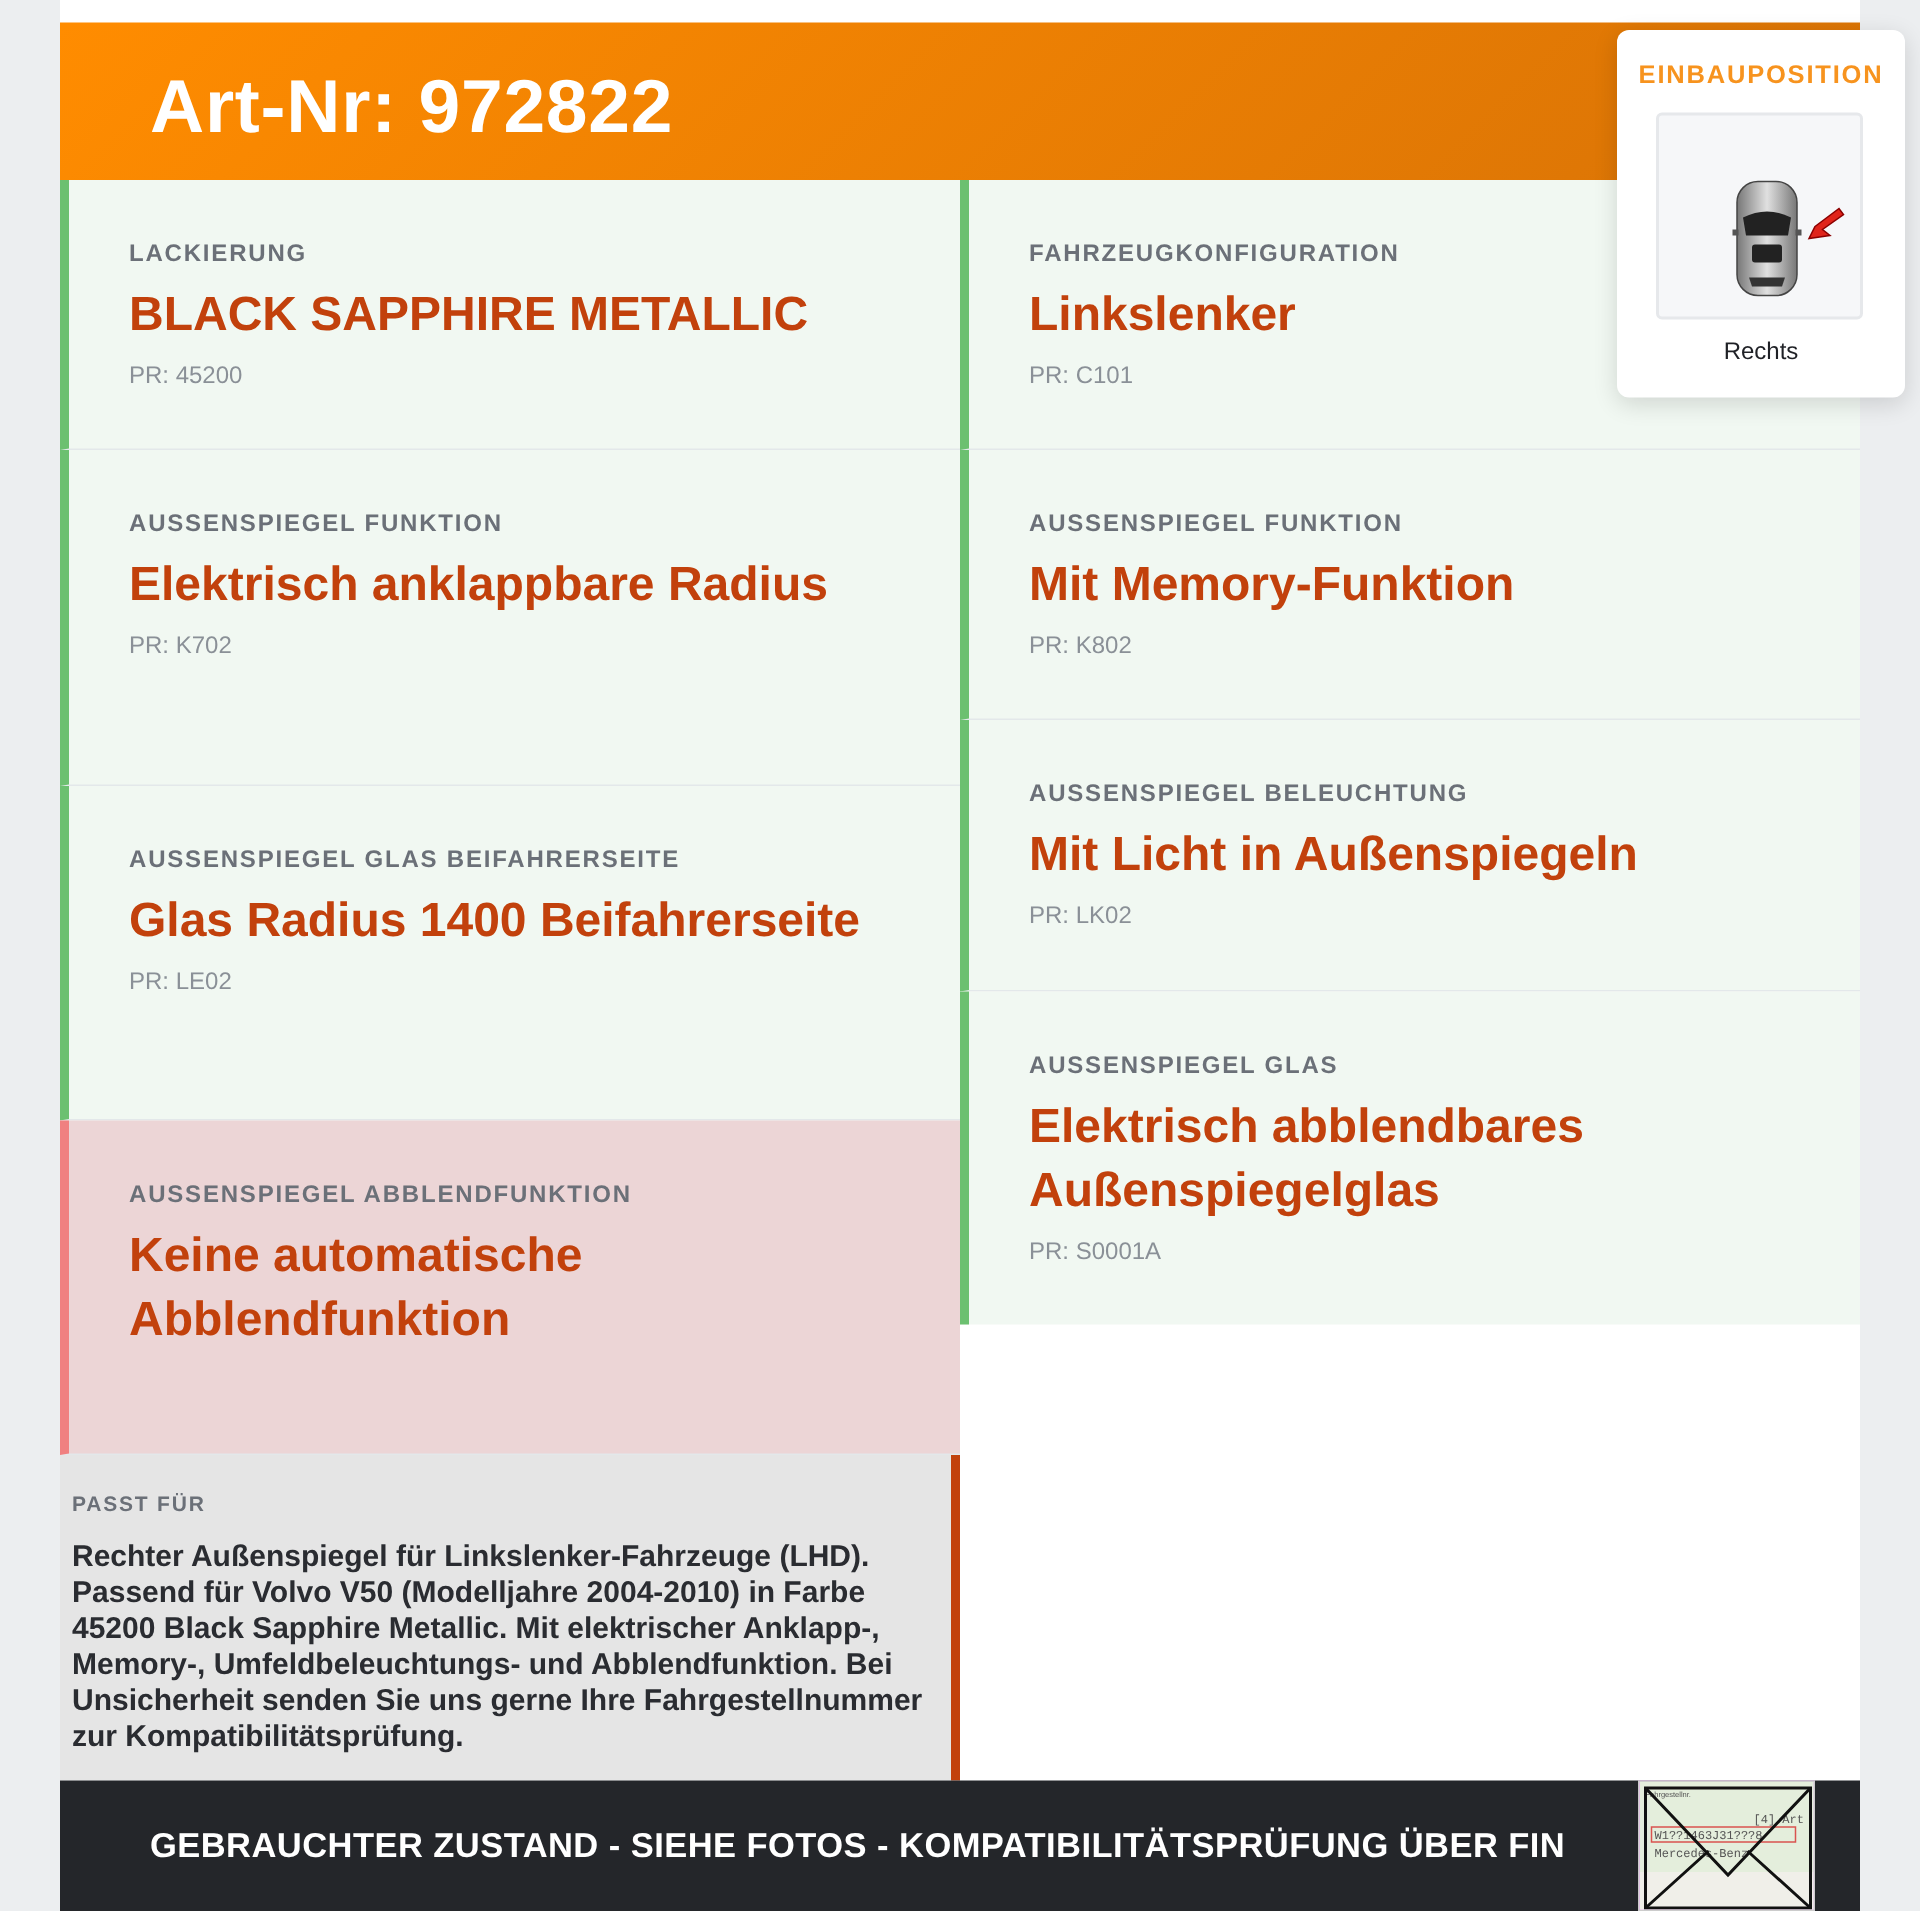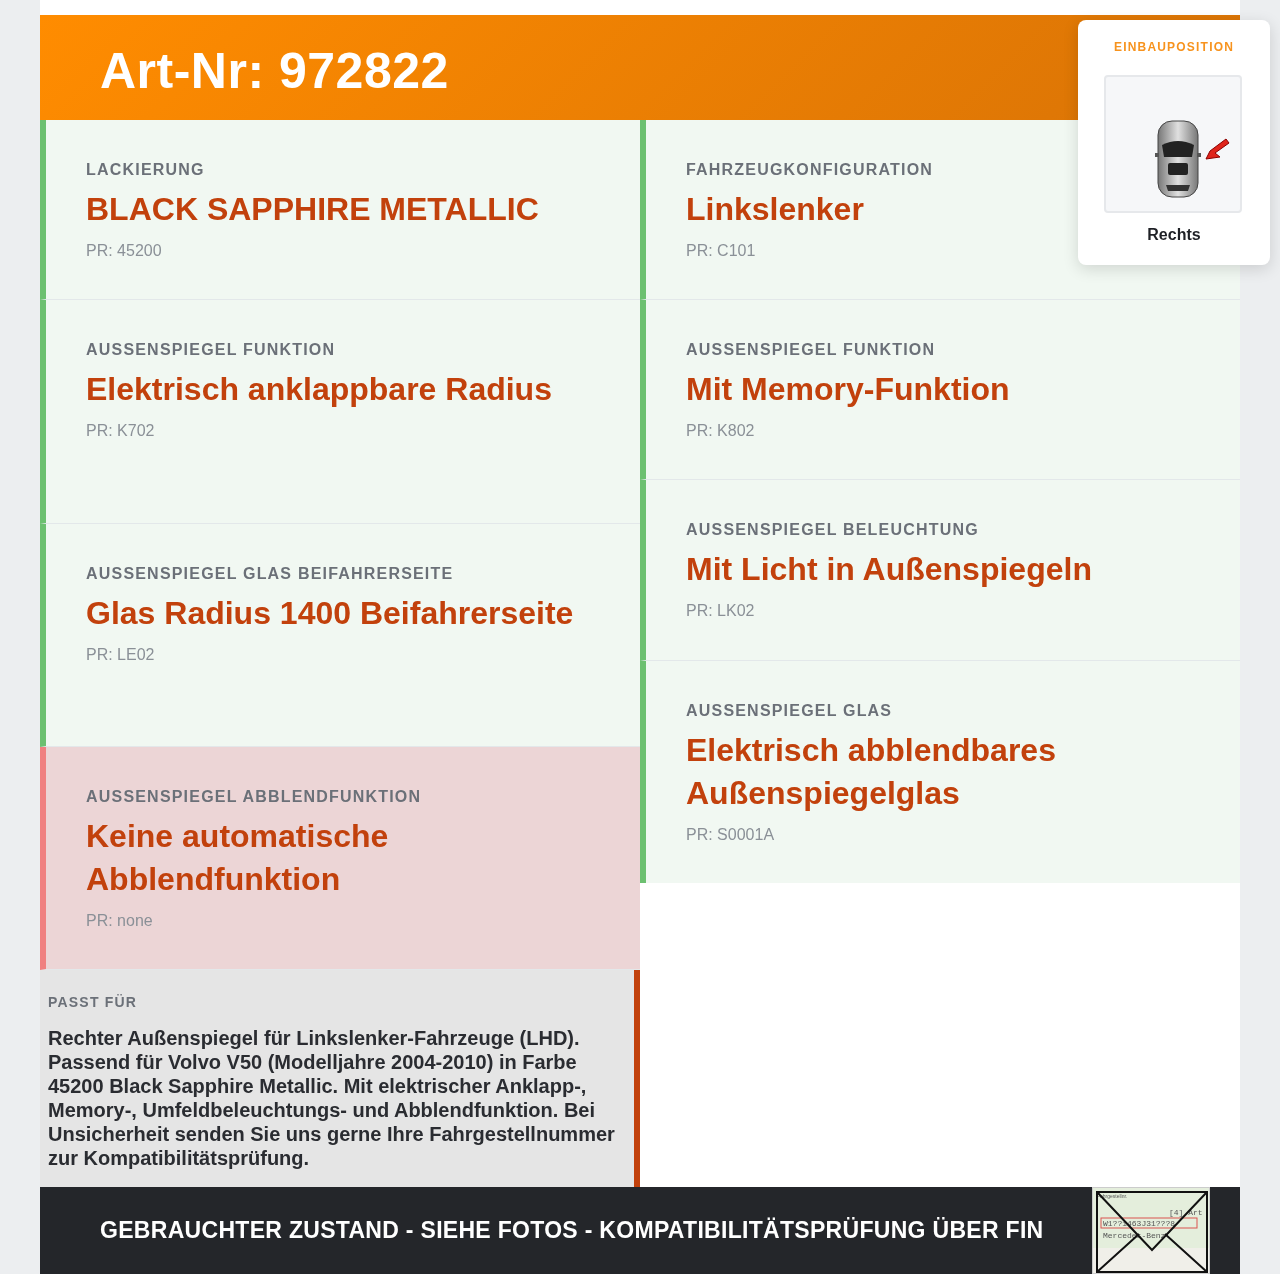--- a/index.html
+++ b/index.html
@@ -16,23 +16,23 @@
   .label { color:#6b7078; font-size:16px; font-weight:700; letter-spacing:1.2px; text-transform:uppercase; line-height:20px; }
   .value { color:#c2410c; font-size:32px; font-weight:700; line-height:43px; margin-top:8px; }
   .pr { color:#8a9097; font-size:16px; line-height:20px; margin-top:10px; }
   .fit { position:absolute; left:0; top:970px; width:600px; height:217px; box-sizing:border-box; padding:24px 8px; background:#e5e5e5; border-right:6px solid #c2410c; }
   .fit .lbl { color:#6b7078; font-size:14px; font-weight:700; letter-spacing:1.2px; }
   .fit .txt { color:#2a2c31; font-size:20px; font-weight:700; line-height:24px; margin-top:16px; }
   .footer { position:absolute; left:0; top:1187px; width:1200px; height:87px; background:#24262a; }
   .footer .msg { position:absolute; left:60px; top:30px; color:#fff; font-size:23px; font-weight:700; letter-spacing:0.3px; }
   .footer .vin { position:absolute; left:1052px; top:0; width:118px; height:87px; background:#f0abfc; border:1px solid #ccc; box-sizing:border-box; overflow:hidden; }
   .pos { position:absolute; left:1038px; top:20px; width:192px; height:245px; background:#fff; border-radius:8px; box-shadow:0 4px 16px rgba(0,0,0,0.14); text-align:center; }
-  .pos .t { color:#f7931e; font-size:12px; font-weight:700; letter-spacing:1.2px; margin-top:20px; }
+  .pos .t { color:#f7931e; font-size:17px; font-weight:700; letter-spacing:1.2px; margin-top:20px; }
   .pos .img { position:absolute; left:26px; top:55px; width:138px; height:138px; background:#f6f7f9; border:2px solid #e6e8eb; border-radius:4px; box-sizing:border-box; }
-  .pos .side { position:absolute; left:0; width:192px; top:206px; color:#1f2126; font-size:16px; font-weight:700; }
+  .pos .side { position:absolute; left:0; width:192px; top:206px; color:#1f2126; font-size:16px; font-weight:400; }
 </style>
 </head>
 <body>
 
 <div class="page">
 
   <div class="header">
     <h1>Art-Nr: 972822</h1>
   </div>
 
@@ -49,21 +49,20 @@
         <div class="pr">PR: K702</div>
       </div>
       <div class="card" style="height:223px">
         <div class="label">AUSSENSPIEGEL GLAS BEIFAHRERSEITE</div>
         <div class="value">Glas Radius 1400 Beifahrerseite</div>
         <div class="pr">PR: LE02</div>
       </div>
       <div class="card neg" style="height:223px">
         <div class="label">AUSSENSPIEGEL ABBLENDFUNKTION</div>
         <div class="value">Keine automatische Abblendfunktion</div>
-        <div class="pr">PR: none</div>
       </div>
     </div>
 
     <div class="col right">
       <div class="card" style="height:180px">
         <div class="label">FAHRZEUGKONFIGURATION</div>
         <div class="value">Linkslenker</div>
         <div class="pr">PR: C101</div>
       </div>
       <div class="card" style="height:180px">

